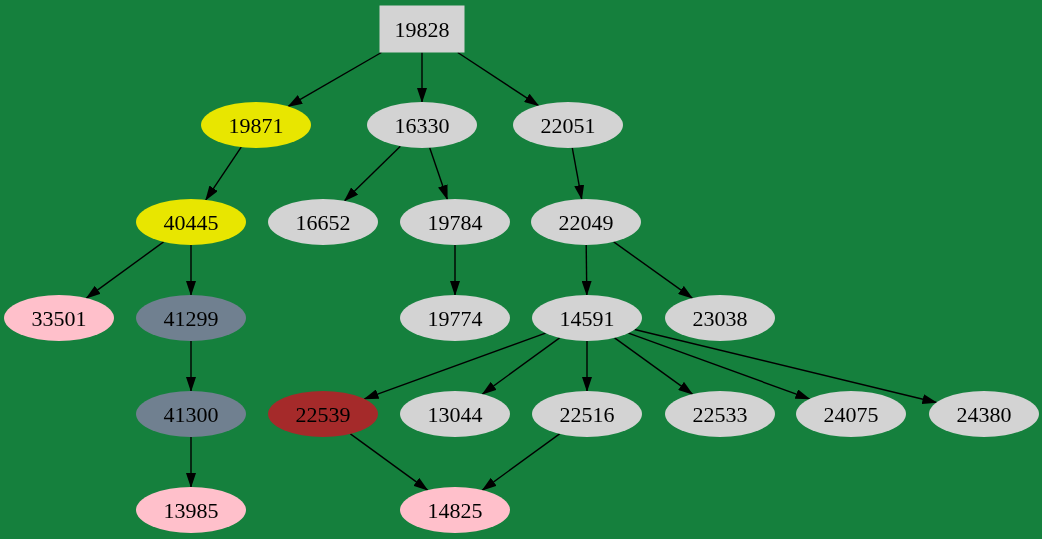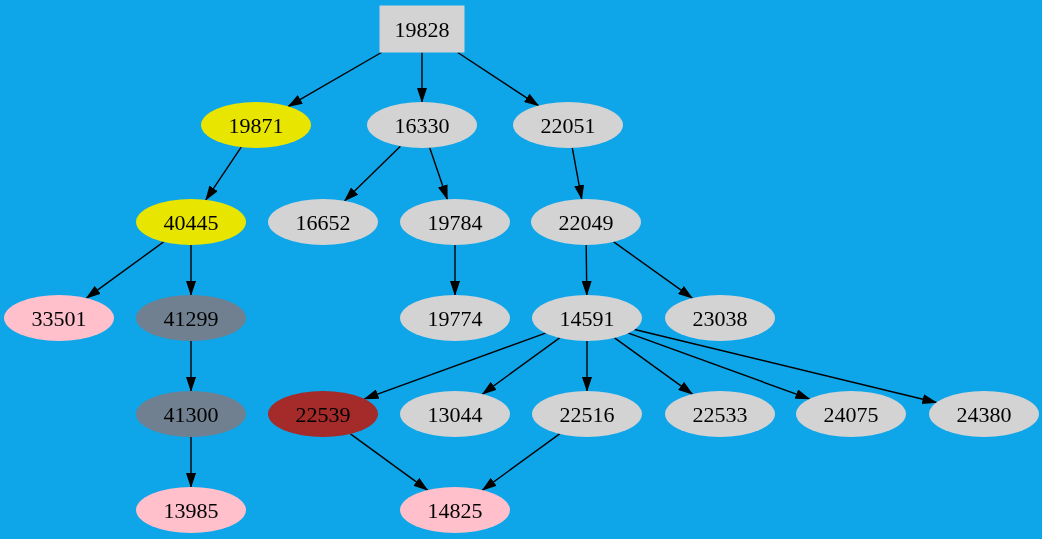--- a/index.html
+++ b/index.html
@@ -4,21 +4,21 @@
 <style>
   html, body {
     margin: 0;
     padding: 0;
     background: #ffffff;
   }
   .canvas {
     position: relative;
     width: 1042px;
     height: 539px;
-    background: #0ea5e9;
+    background: #15803d;
     overflow: hidden;
   }
   svg text {
     font-family: "Liberation Serif", "DejaVu Serif", serif;
     font-size: 22px;
     fill: #000000;
     text-anchor: middle;
   }
   svg .edge-line {
     fill: none;

